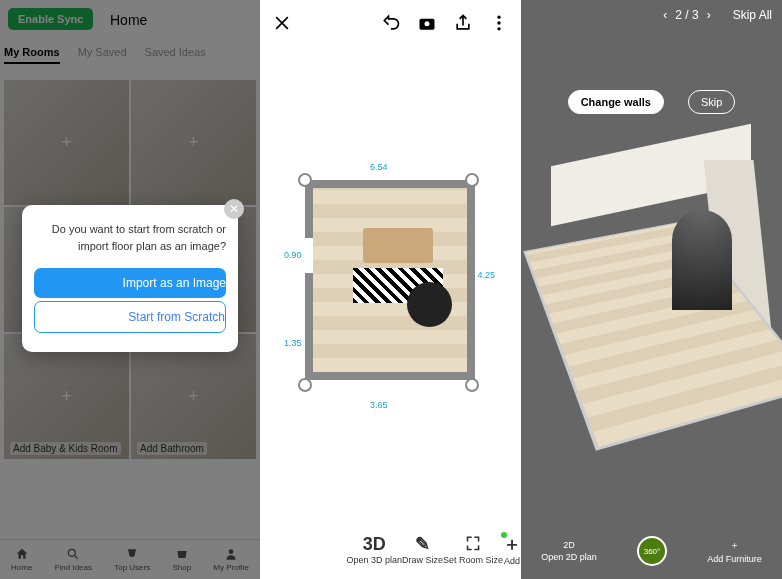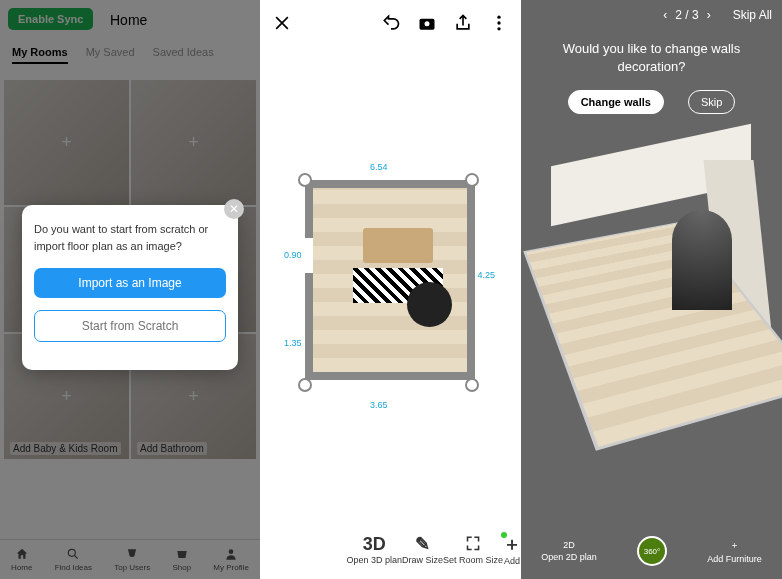--- a/index.html
+++ b/index.html
@@ -5,35 +5,35 @@
 *{box-sizing:border-box;margin:0;padding:0;font-family:-apple-system,Helvetica,Arial,sans-serif}
 body{width:782px;height:579px;display:flex;overflow:hidden;background:#000}
 .col{position:relative;height:579px;flex:0 0 auto}
 .c1{width:260px;background:#fff}
 .c2{width:261px;background:#fff}
 .c3{width:261px;background:#666;color:#fff}
 
 
 .sync{position:absolute;left:8px;top:8px;background:#1db954;color:#fff;padding:5px 10px;border-radius:5px;font-size:11px;font-weight:600}
 .home{position:absolute;left:110px;top:12px;font-size:14px}
-.tabs{position:absolute;top:46px;left:0;right:0;display:flex;gap:18px;padding:0 12px;font-size:11px;color:#999}
+.tabs{position:absolute;top:46px;left:0;right:0;display:flex;gap:18px;padding:0 4px;font-size:11px;color:#999}
 .tabs .active{color:#000;font-weight:700;border-bottom:2px solid #000;padding-bottom:4px}
 .grid{position:absolute;top:80px;left:0;right:0;bottom:40px;display:grid;grid-template-columns:1fr 1fr;grid-auto-rows:125px;gap:2px;padding:0 4px;overflow:hidden}
 .tile{background:linear-gradient(135deg,#d8d4cf,#b5aea5);position:relative;display:flex;align-items:center;justify-content:center;color:#fff;font-size:18px}
 .tile .cap{position:absolute;bottom:4px;left:6px;font-size:10px;color:#333;background:rgba(255,255,255,.6);padding:1px 3px;border-radius:2px}
 .botnav{position:absolute;bottom:0;left:0;right:0;height:40px;background:#fff;border-top:1px solid #ddd;display:flex;justify-content:space-around;align-items:center;font-size:8px;color:#555}
 .botnav div{display:flex;flex-direction:column;align-items:center;gap:2px}
 .botnav svg{width:14px;height:14px}
 .shade{position:absolute;inset:0;background:rgba(0,0,0,.5)}
 .modal{position:absolute;left:22px;top:205px;width:216px;background:#fff;border-radius:10px;padding:16px 12px;box-shadow:0 4px 20px rgba(0,0,0,.3)}
 .modal .x{position:absolute;right:-6px;top:-6px;width:20px;height:20px;background:#ccc;border-radius:50%;display:flex;align-items:center;justify-content:center;font-size:12px;color:#fff}
-.modal p{font-size:11px;text-align:left;color:#333;margin-bottom:14px;line-height:1.5}
-.modal .btn{display:block;width:100%;padding:8px 0;border-radius:7px;text-align:center;font-size:12px;margin-bottom:12px}
+.modal p{font-size:11px;text-align:right;color:#333;margin-bottom:14px;line-height:1.5}
+.modal .btn{display:block;width:100%;padding:8px 0;border-radius:7px;text-align:right;font-size:12px;margin-bottom:3px}
 .btn-fill{background:#2196f3;color:#fff;border:none}
-.btn-out{background:#fff;color:#737373;border:1.5px solid #2196f3}
+.btn-out{background:#fff;color:#3b82f6;border:1.5px solid #2196f3}
 
 
 .topbar2{position:absolute;top:0;left:0;right:0;height:46px;display:flex;align-items:center;padding:0 12px;gap:16px}
 .topbar2 .sp{flex:1}
 .ic{width:20px;height:20px;display:flex;align-items:center;justify-content:center}
 .plan{position:absolute;top:150px;left:20px;right:20px;height:280px}
 .room{position:absolute;left:25px;top:30px;width:170px;height:200px;border:8px solid #888;background:repeating-linear-gradient(0deg,#e9dcc5 0 14px,#ded0b6 14px 28px)}
 .handle{position:absolute;width:14px;height:14px;background:#fff;border:2px solid #888;border-radius:50%}
 .h1{left:18px;top:23px}.h2{right:22px;top:23px}.h3{left:18px;bottom:38px}.h4{right:22px;bottom:38px}
 .dim{position:absolute;font-size:9px;color:#1aa5d6}
@@ -196,21 +196,20 @@
 </div>
 
 <div class="col c3">
  <div class="top3">
   <span>‹</span>
   <span>2 / 3</span>
   <span>›</span>
   <span style="width:6px"></span>
   <span>Skip All</span>
  </div>
- <div class="prompt">Would you like to change walls decoration?</div>
  <div class="pills">
   <span class="pill fill">Change walls</span>
   <span class="pill">Skip</span>
  </div>
  <div class="view3d">
   <div class="wall w1"></div>
   <div class="wall w2"></div>
   <div class="floor3d"></div>
   <div class="stair"></div>
  </div>

